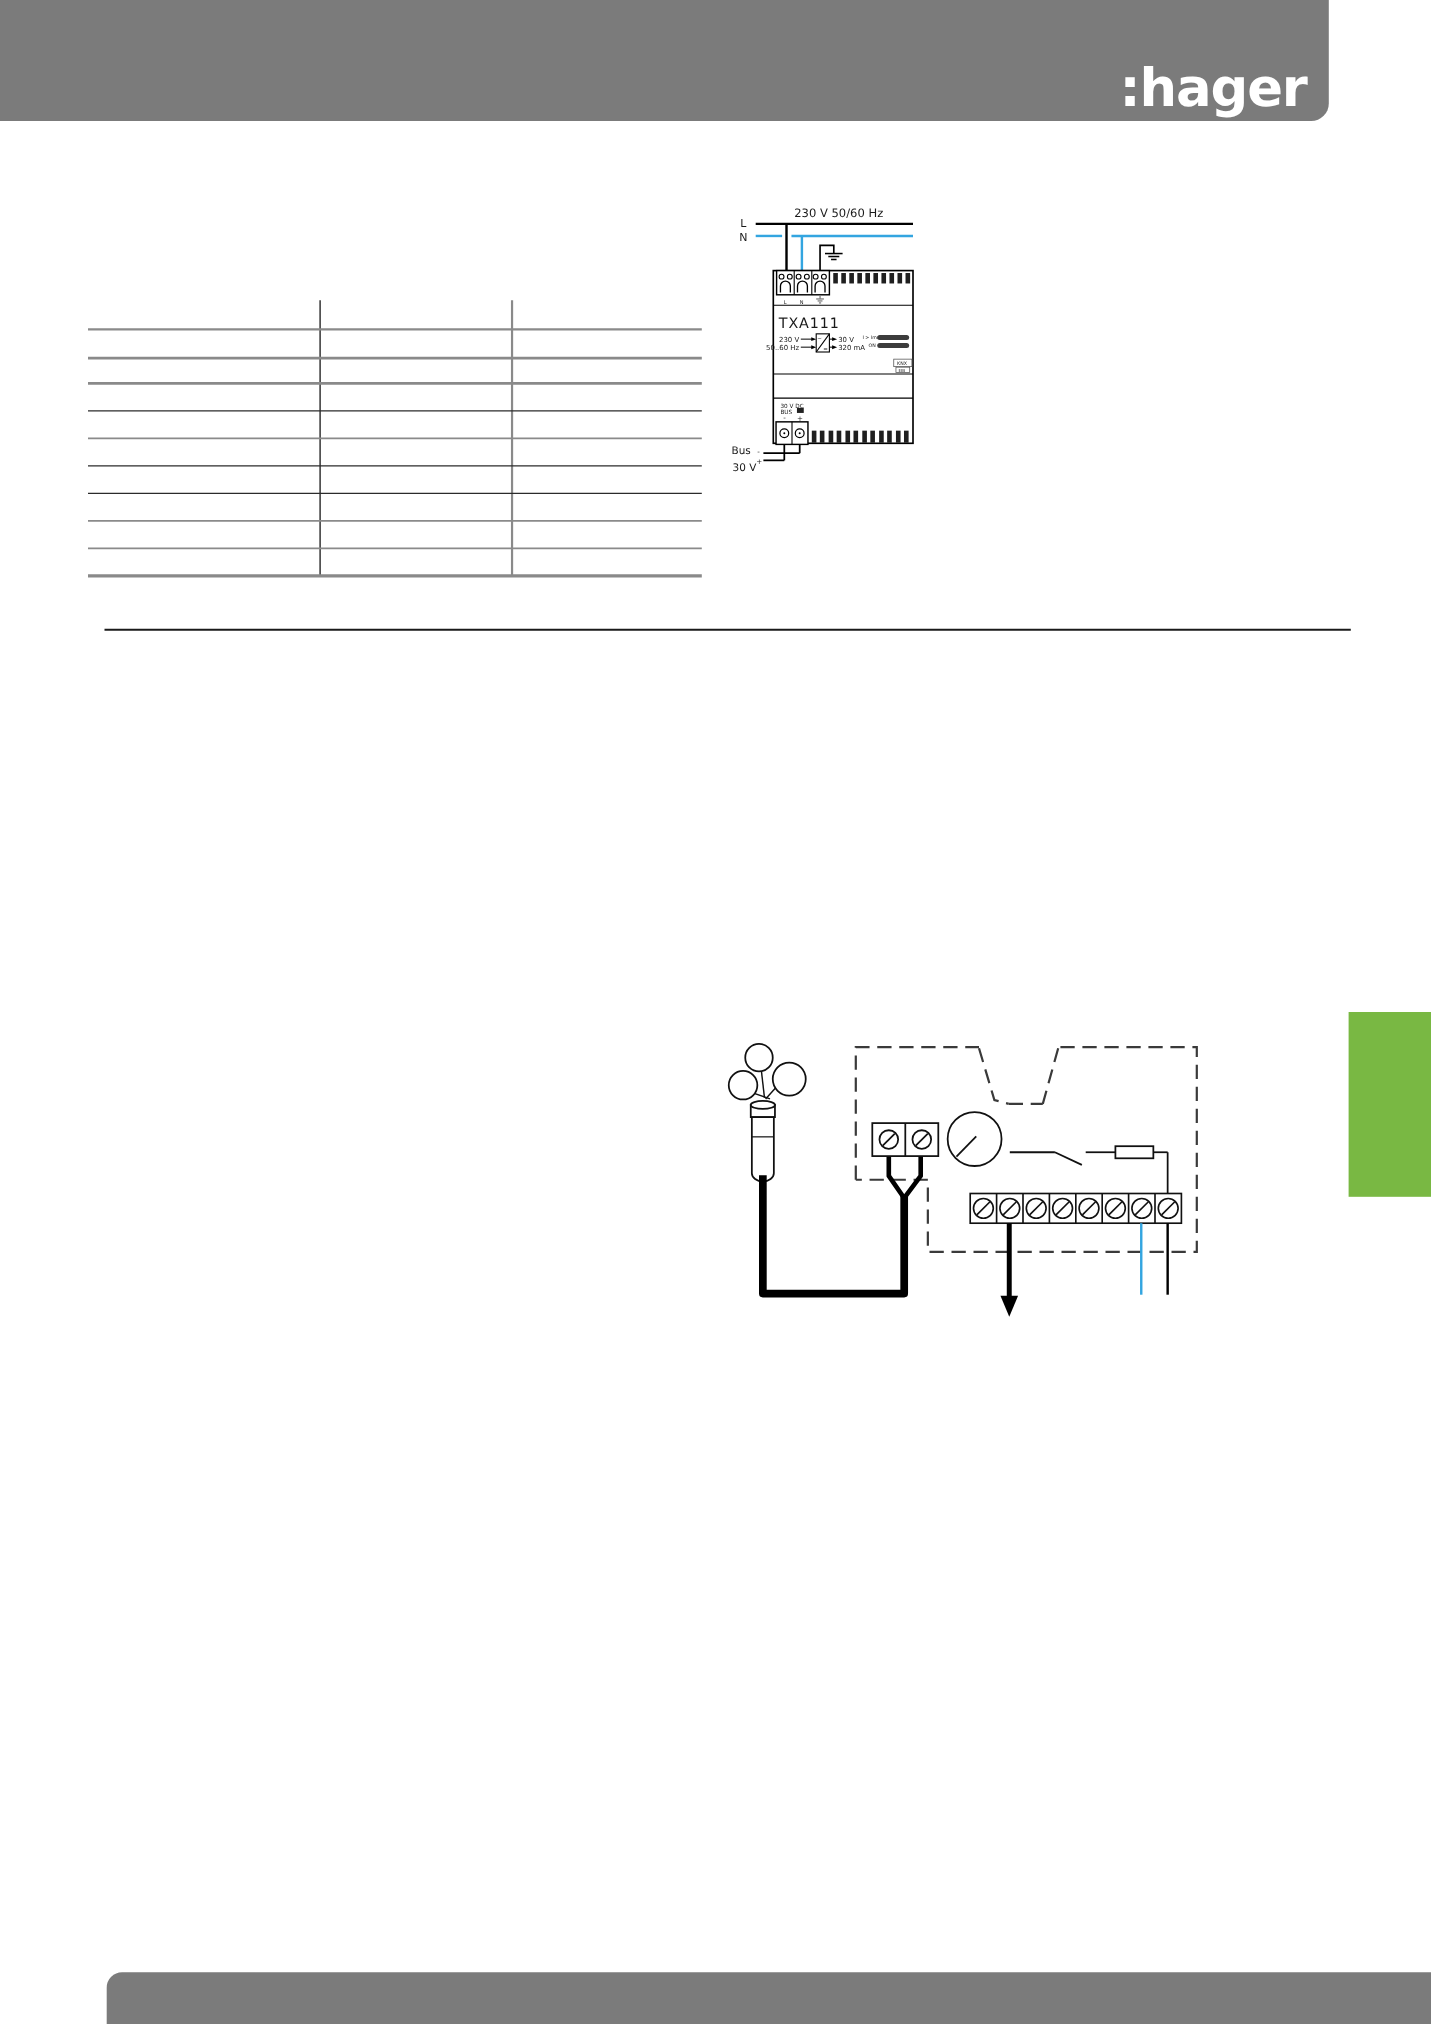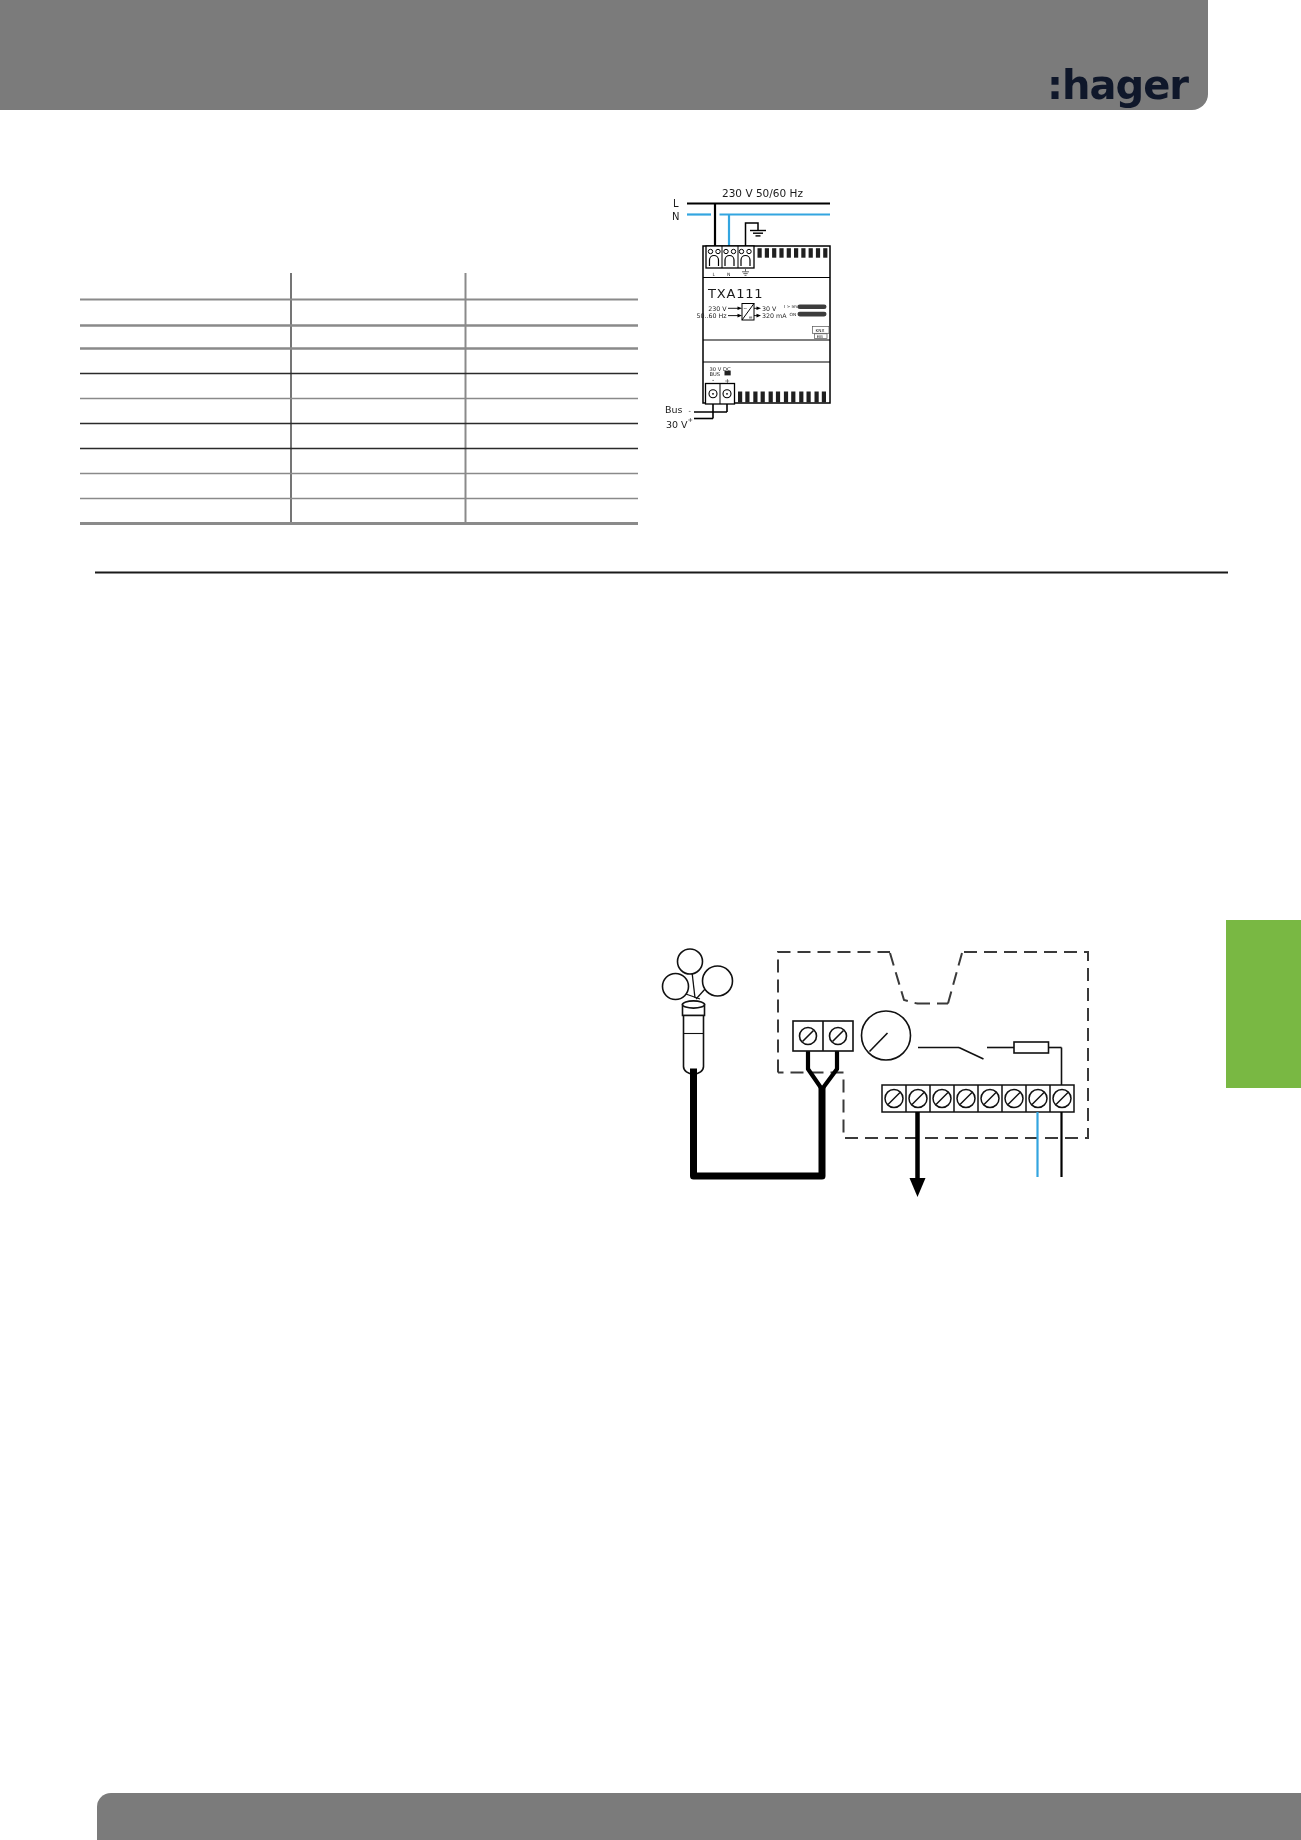--- a/index.html
+++ b/index.html
@@ -1,18 +1,18 @@
 <!DOCTYPE html>
 <html><head>
 <meta charset="utf-8">
 <style>
   html,body{margin:0;padding:0;background:#fff;}
   body{width:1301px;height:1840px;position:relative;font-family:"DejaVu Sans",sans-serif;overflow:hidden;}
   .header{position:absolute;left:0;top:0;width:1208px;height:110px;background:#7b7b7b;border-bottom-right-radius:16px;}
-  .logo{position:absolute;right:20px;bottom:2px;color:#0f172a;font-size:40px;font-weight:bold;letter-spacing:-1px;font-family:"DejaVu Sans",sans-serif;}
+  .logo{position:absolute;right:20px;bottom:2px;color:#ffffff;font-size:48px;font-weight:bold;letter-spacing:-1px;font-family:"DejaVu Sans",sans-serif;}
   .green-tab{position:absolute;left:1226px;top:920px;width:75px;height:168px;background:#79b843;}
   .footer{position:absolute;left:97px;top:1793px;width:1204px;height:47px;background:#7b7b7b;border-top-left-radius:14px;}
   svg.art{position:absolute;left:0;top:0;width:1301px;height:1840px;}
   svg text{font-family:"DejaVu Sans",sans-serif;fill:#1a1a1a;}
   .lbl-big{font-size:10.5px;}
   .lbl-ln{font-size:10px;}
   .model{font-size:13px;letter-spacing:0.8px;}
   .spec{font-size:6.3px;}
   .tiny{font-size:4.3px;}
   .micro{font-size:3.8px;}

